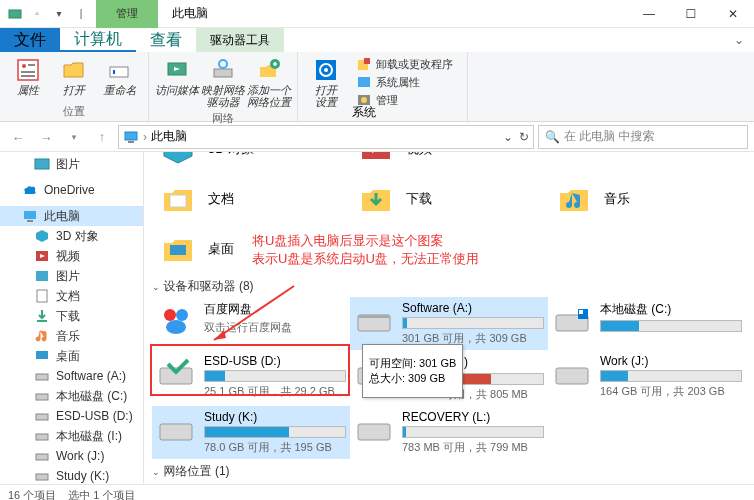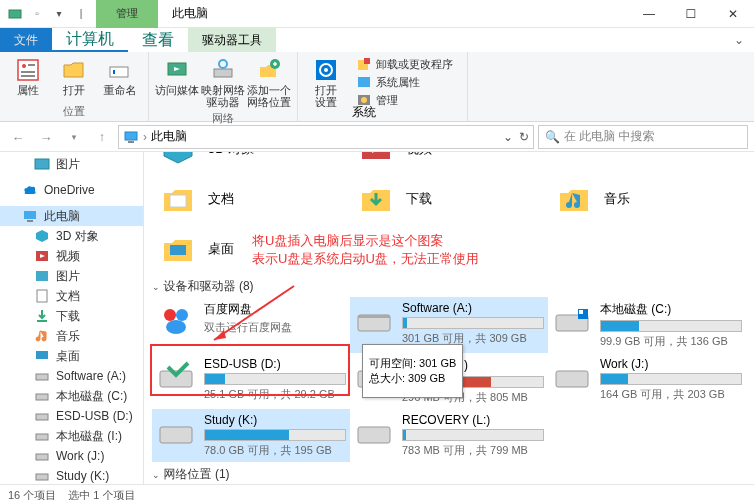--- a/index.html
+++ b/index.html
@@ -9,34 +9,34 @@
 .titlebar { height: 28px; display: flex; align-items: center; background: #fff; border-bottom: 1px solid #e5e5e5; }
 .titlebar .qat { display: flex; align-items: center; gap: 4px; padding: 0 6px; }
 .titlebar .qat-btn { width: 18px; height: 18px; display: flex; align-items: center; justify-content: center; font-size: 10px; color: #555; }
 .titlebar .tab-manage { background: #7cc779; color: #333; padding: 4px 20px; height: 28px; display: flex; align-items: center; font-size: 11px; }
 .titlebar .title-text { margin-left: 14px; font-size: 12px; }
 .titlebar .win-controls { margin-left: auto; display: flex; }
 .titlebar .win-btn { width: 42px; height: 28px; display: flex; align-items: center; justify-content: center; font-size: 12px; color: #333; }
 
 
 .ribbon-tabs { height: 24px; display: flex; align-items: stretch; background: #fff; }
-.ribbon-tabs .file-tab { background: #1979ca; color: #e5e5e5; padding: 0 14px; display: flex; align-items: center; font-size: 12px; }
+.ribbon-tabs .file-tab { background: #1979ca; color: #000000; padding: 0 14px; display: flex; align-items: center; font-size: 16px; }
 .ribbon-tabs .tab { padding: 0 14px; display: flex; align-items: center; font-size: 16px; color: #0f766e; }
 .ribbon-tabs .tab.active { border-bottom: 2px solid #1979ca; }
 .ribbon-tabs .drive-tab { background: #d8ead8; padding: 0 14px; display: flex; align-items: center; font-size: 12px; }
 .ribbon-tabs .expand { margin-left: auto; width: 30px; display: flex; align-items: center; justify-content: center; color: #666; }
 
 
 .ribbon { height: 70px; background: #f5f6f7; border-bottom: 1px solid #d8d8d8; display: flex; }
 .rgroup { border-right: 1px solid #e0e0e0; padding: 2px 6px; display: flex; flex-direction: column; }
 .rgroup .btns { display: flex; gap: 2px; flex: 1; }
 .rgroup .label { text-align: center; font-size: 11px; color: #666; padding-top: 1px; }
 .rbtn { display: flex; flex-direction: column; align-items: center; justify-content: flex-start; width: 44px; padding: 2px 0; }
 .rbtn .ic { width: 28px; height: 28px; display: flex; align-items: center; justify-content: center; }
-.rbtn .lb { font-size: 11px; color: #333; text-align: center; line-height: 1.1; }
+.rbtn .lb { font-size: 11px; color: #333; text-align: center; line-height: 1.1; font-style: italic; }
 .sysgroup { display: flex; flex-direction: column; justify-content: flex-start; gap: 2px; padding: 2px 8px; }
 .sysgroup .row { display: flex; align-items: center; gap: 4px; font-size: 11px; color: #333; }
 .sysgroup .row .si { width: 16px; height: 16px; }
 
 
 .addrbar { height: 30px; display: flex; align-items: center; padding: 3px 6px; gap: 4px; border-bottom: 1px solid #e5e5e5; }
 .navbtn { width: 24px; height: 24px; display: flex; align-items: center; justify-content: center; color: #888; font-size: 13px; }
 .addr { flex: 1; height: 24px; border: 1px solid #ccc; display: flex; align-items: center; padding: 0 4px; gap: 4px; }
 .addr .crumb { font-size: 12px; }
 .addr .sep { color: #888; }
@@ -456,21 +456,20 @@
               <rect x="4" y="14" width="32" height="16" rx="2" fill="#d8d8d8" stroke="#999"></rect>
               <rect x="26" y="8" width="10" height="10" fill="#0078d7"></rect>
               <rect x="27" y="9" width="4" height="4" fill="#fff"></rect>
             </svg>
           </span>
         <div class="dinfo">
             <span class="dname">本地磁盘 (C:)</span>
             <div class="dbar">
               <div class="fill" style="width:27%"></div>
             </div>
-            <span class="dfree">99.9 GB 可用，共 136 GB</span>
           </div>
       </div>
     </div>
     <div class="grid">
       <div class="drive-tile">
         <span class="dic">
             <svg width="40" height="40">
               <rect x="4" y="14" width="32" height="16" rx="2" fill="#d8d8d8" stroke="#999"></rect>
               <path d="M12 10 l8 8 l12 -12" stroke="#3a7" stroke-width="4" fill="none"></path>
             </svg>

